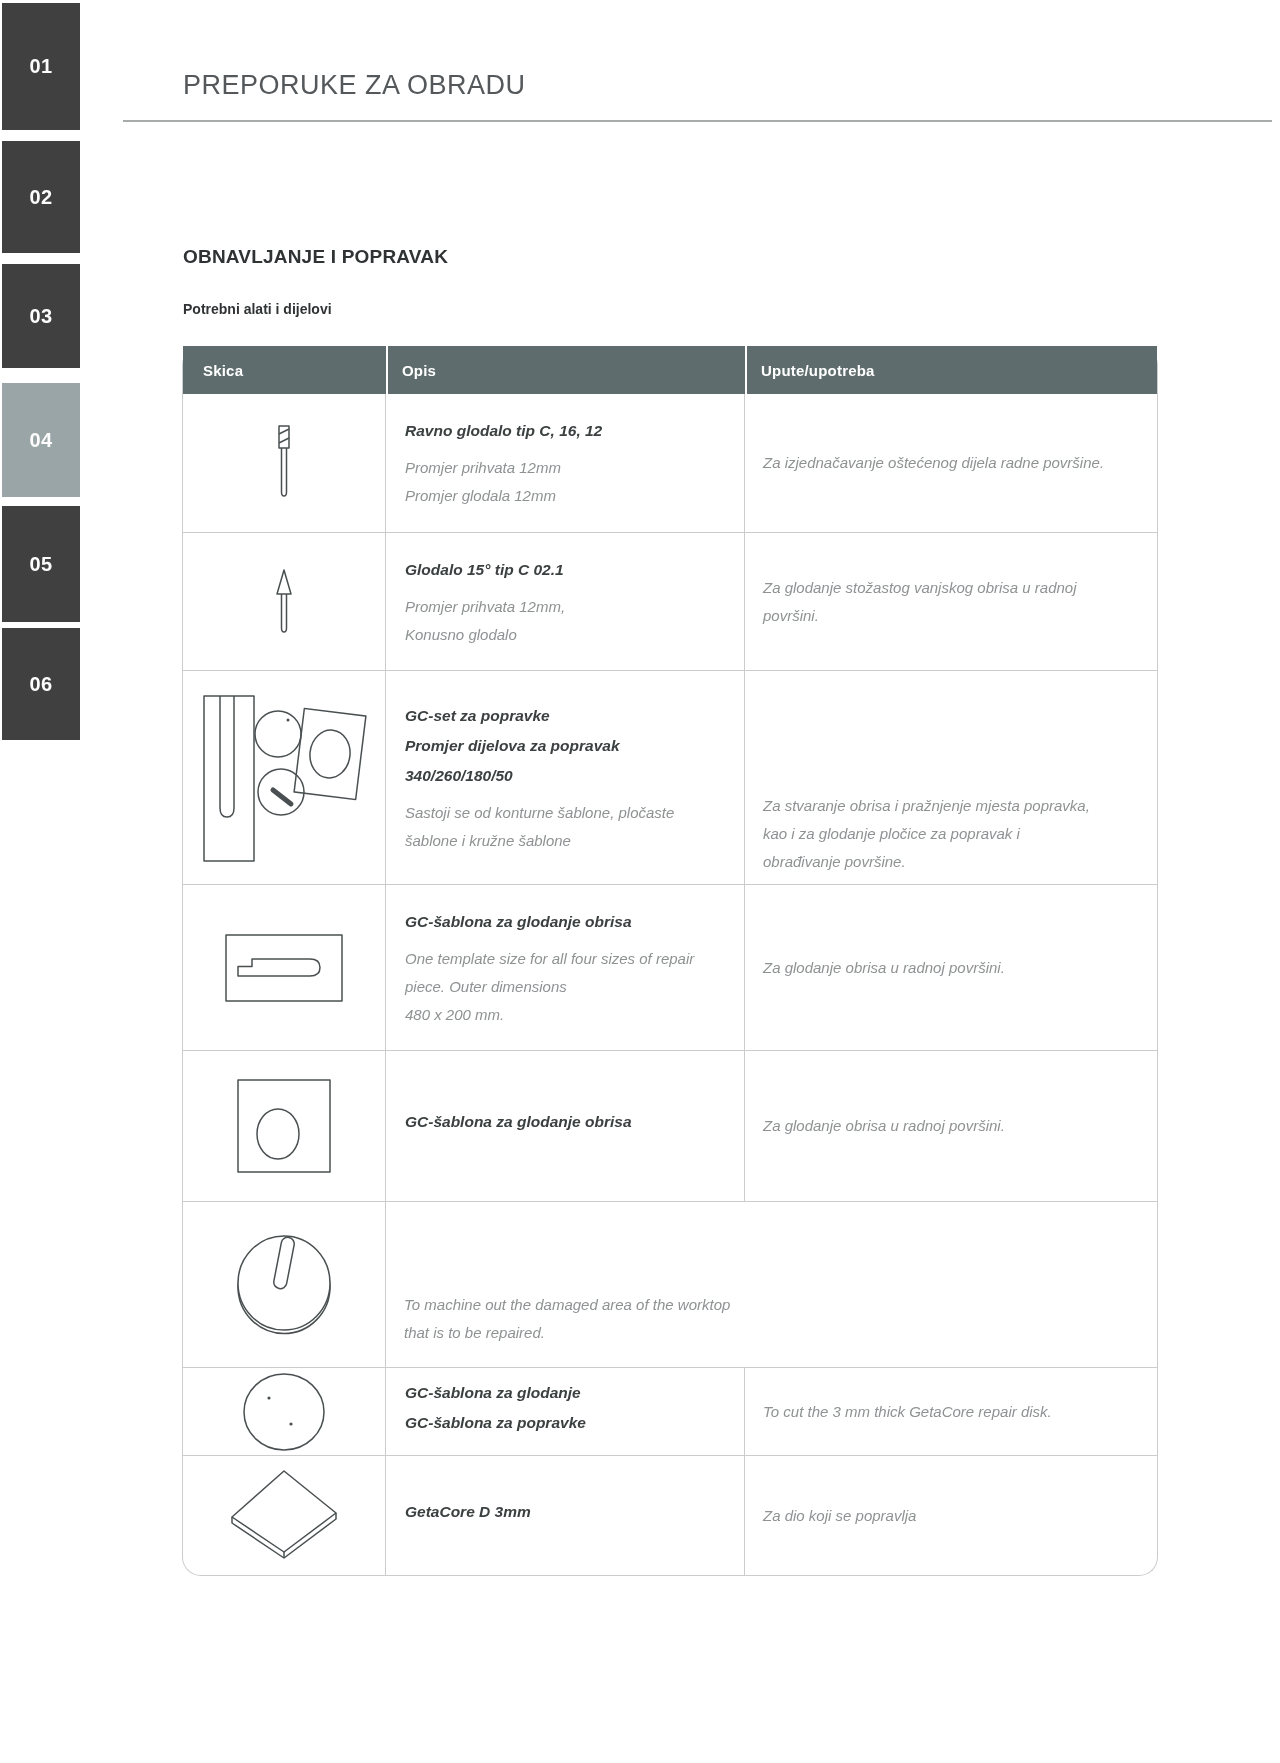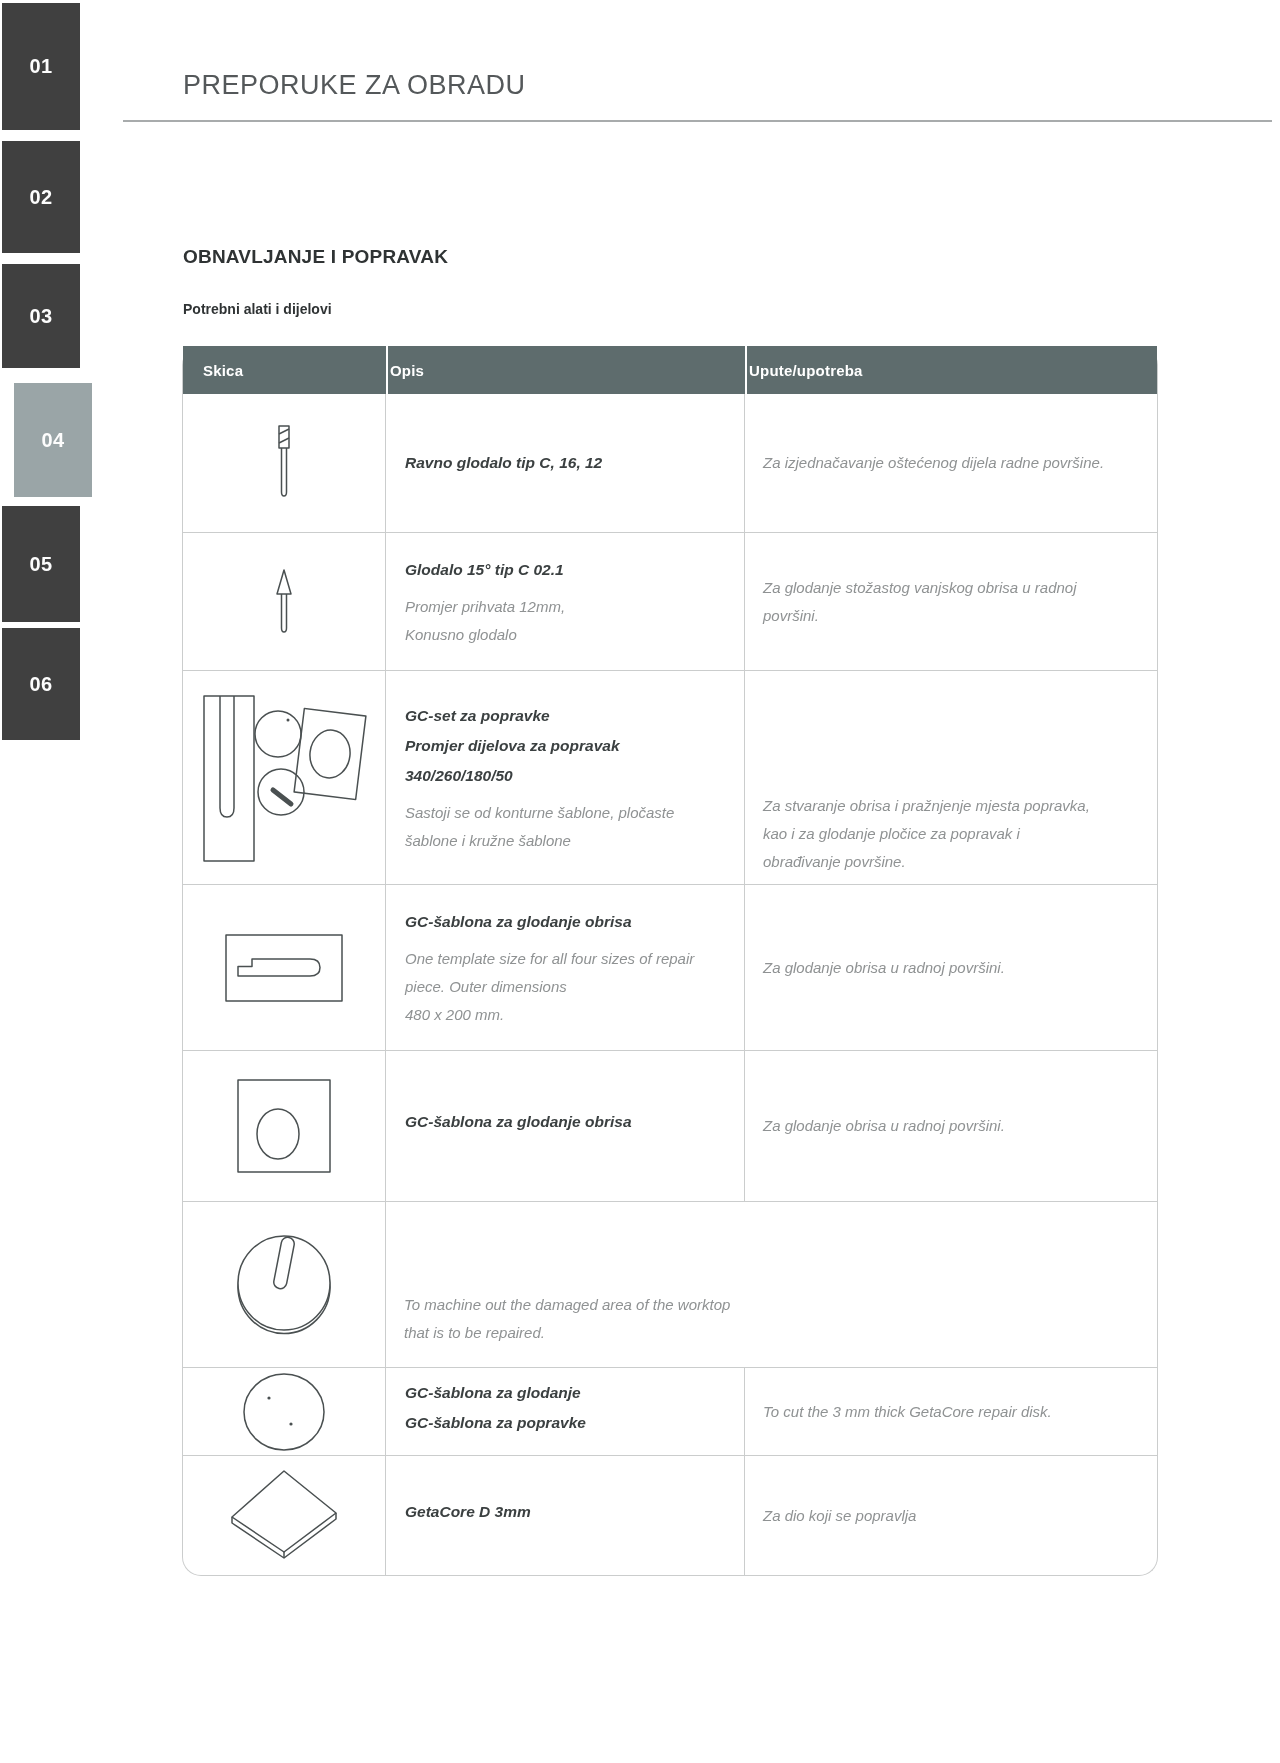--- a/index.html
+++ b/index.html
@@ -12,21 +12,21 @@
   
   .regmark { position:absolute; left:18px; top:17px; width:13px; height:12px; }
   .regmark div { height:3px; width:100%; }
 
   
   .tab {
     position:absolute; left:2px; width:78px; background:#404040;
     display:flex; align-items:center; justify-content:center;
     color:#fdfdfd; font-size:20px; font-weight:700; letter-spacing:0.5px;
   }
-  .tab.active { background:#9aa5a7;margin-left:12px; }
+  .tab.active { background:#9aa5a7; }
   .tab-01 { top:3px;   height:127px; }
   .tab-02 { top:141px; height:112px; }
   .tab-03 { top:264px; height:104px; }
   .tab-04 { top:383px; height:114px; }
   .tab-05 { top:506px; height:116px; }
   .tab-06 { top:628px; height:112px; }
 
   
   .page-title {
     position:absolute; left:183px; top:70px;
@@ -47,21 +47,21 @@
     position:absolute; left:182px; top:346px; width:976px;
     border-left:1px solid #cbcdcd; border-right:1px solid #cbcdcd; border-bottom:1px solid #cbcdcd;border-radius:19px;
   }
   .thead {
     display:grid; grid-template-columns:203px 359px 1fr; height:48px; background:#5e6c6d;
   }
   .hcell {
     display:flex; align-items:center; padding-left:20px;
     color:#ffffff; font-size:15px; font-weight:700; letter-spacing:0.2px;
   }
-  .hcell + .hcell { border-left:2px solid #ffffff; padding-left:2px; }
+  .hcell + .hcell { border-left:2px solid #ffffff; padding-left:14px; }
 
   .trow { display:grid; grid-template-columns:203px 359px 1fr; border-bottom:1px solid #cbcdcd; }
   .trow:last-child { border-bottom:none; }
   .r1 { height:139px; } .r2 { height:138px; } .r3 { height:214px; } .r4 { height:166px; }
   .r5 { height:151px; } .r6 { height:166px; } .r7 { height:88px; }  .r8 { height:119px; }
 
   .cell { display:flex; flex-direction:column; justify-content:center;font-style:italic; }
   .c-skica { align-items:center; border-right:1px solid #cbcdcd; }
   .c-opis  { border-right:1px solid #cbcdcd; padding-left:19px; padding-right:10px; }
   .c-usage { padding-left:18px; padding-right:20px; }
@@ -117,20 +117,25 @@
           <path d="M5 10 L15 5"></path>
             <path d="M5 19 L15 14"></path>
           <path d="M7.5 24 L7.5 68 Q7.5 72 10 72 Q12.5 72 12.5 68 L12.5 24"></path>
         </svg>
       </div>
       <div class="cell c-opis">
         <div class="opis-title">
           <div class="t-line">Ravno glodalo tip C, 16, 12</div>
           <div class="t-line"></div>
           <div class="t-line"></div>
+        </div>
+        <div class="opis-desc">
+          <div class="d-line">Promjer prihvata 12mm</div>
+          <div class="d-line">Promjer glodala 12mm</div>
+          <div class="d-line"></div>
         </div>
       </div>
       <div class="cell c-usage">
         <div class="u-line">Za izjednačavanje oštećenog dijela radne površine.</div>
         <div class="u-line"></div>
         <div class="u-line"></div>
       </div>
     </div>
 
     <div class="trow r2">

